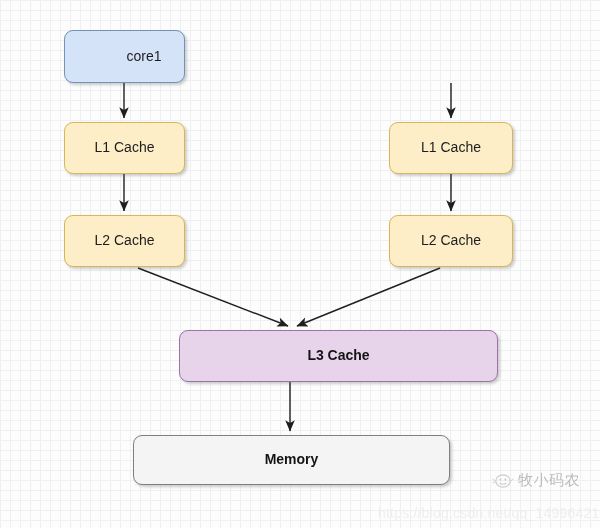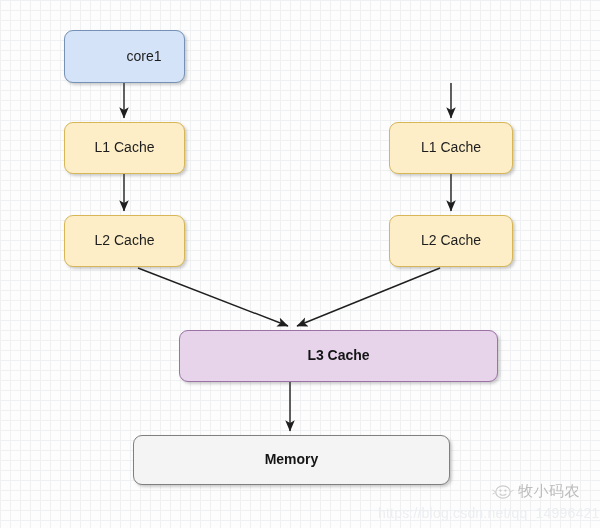--- a/index.html
+++ b/index.html
@@ -91,21 +91,21 @@
     top: 505px;
     font-size: 14px;
     color: #eceef0;
     letter-spacing: 0.2px;
     white-space: nowrap;
     font-family: "Liberation Sans", sans-serif;
   }
   .watermark-brand {
     position: absolute;
     left: 492px;
-    top: 482px;
+    top: 471px;
     display: flex;
     align-items: center;
     gap: 4px;
     white-space: nowrap;
   }
   .watermark-brand .wm-text {
     font-size: 15px;
     color: #bdbdbd;
     font-family: "DejaVu Sans", sans-serif;
     letter-spacing: 0.5px;

